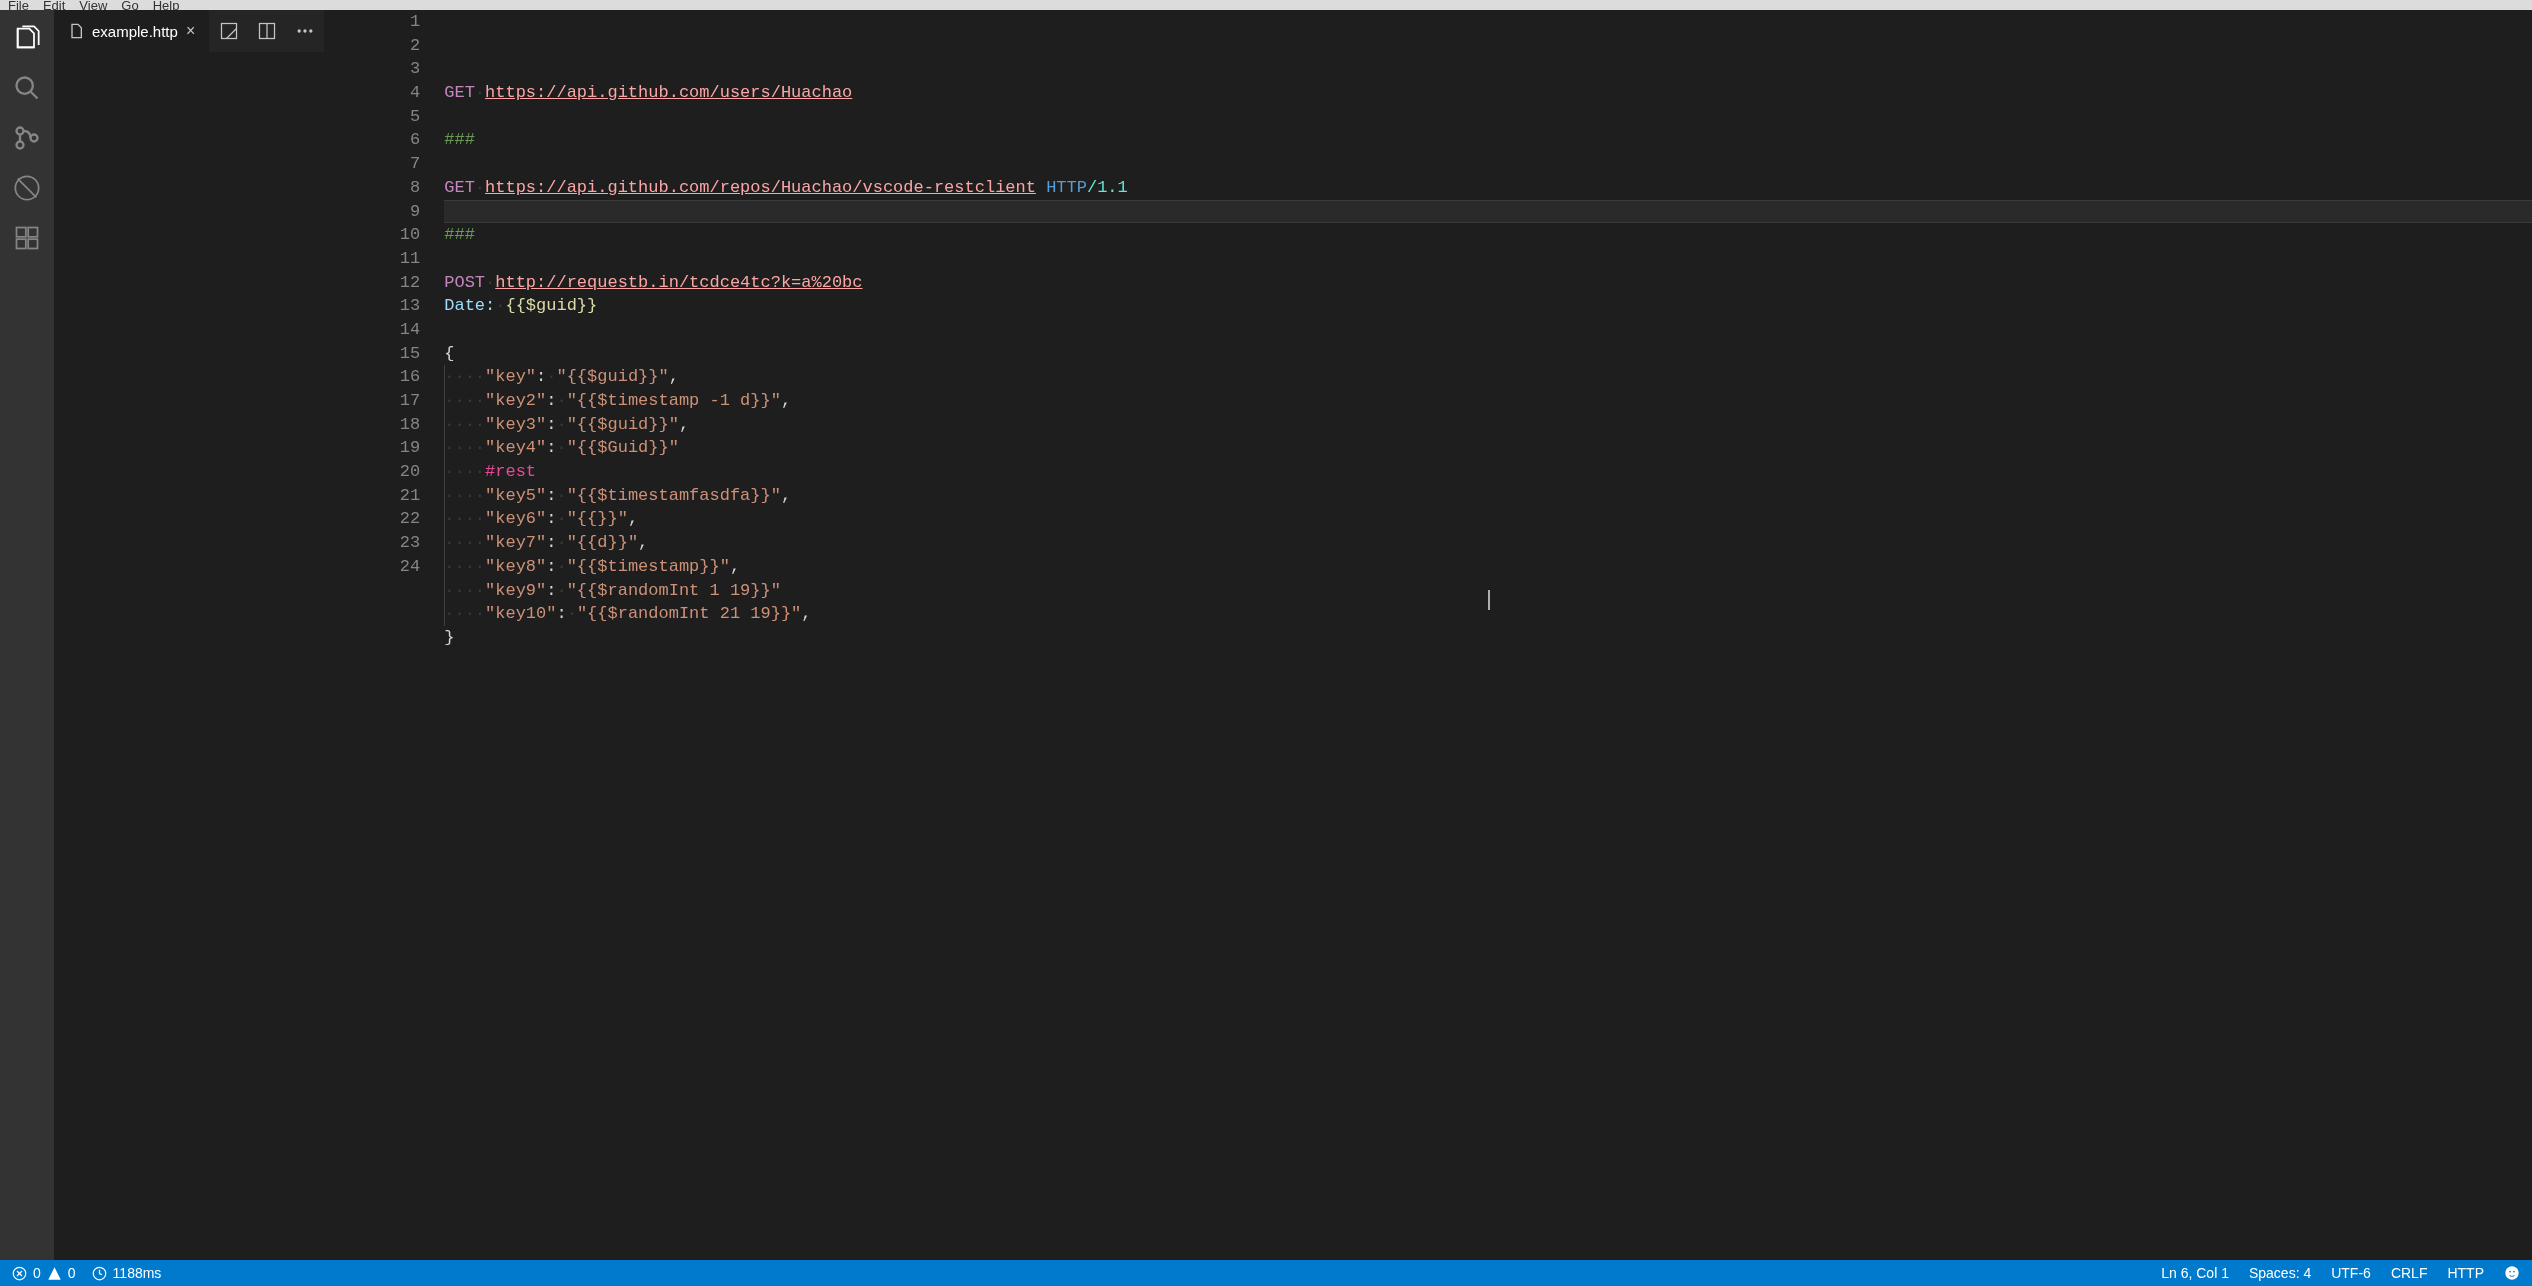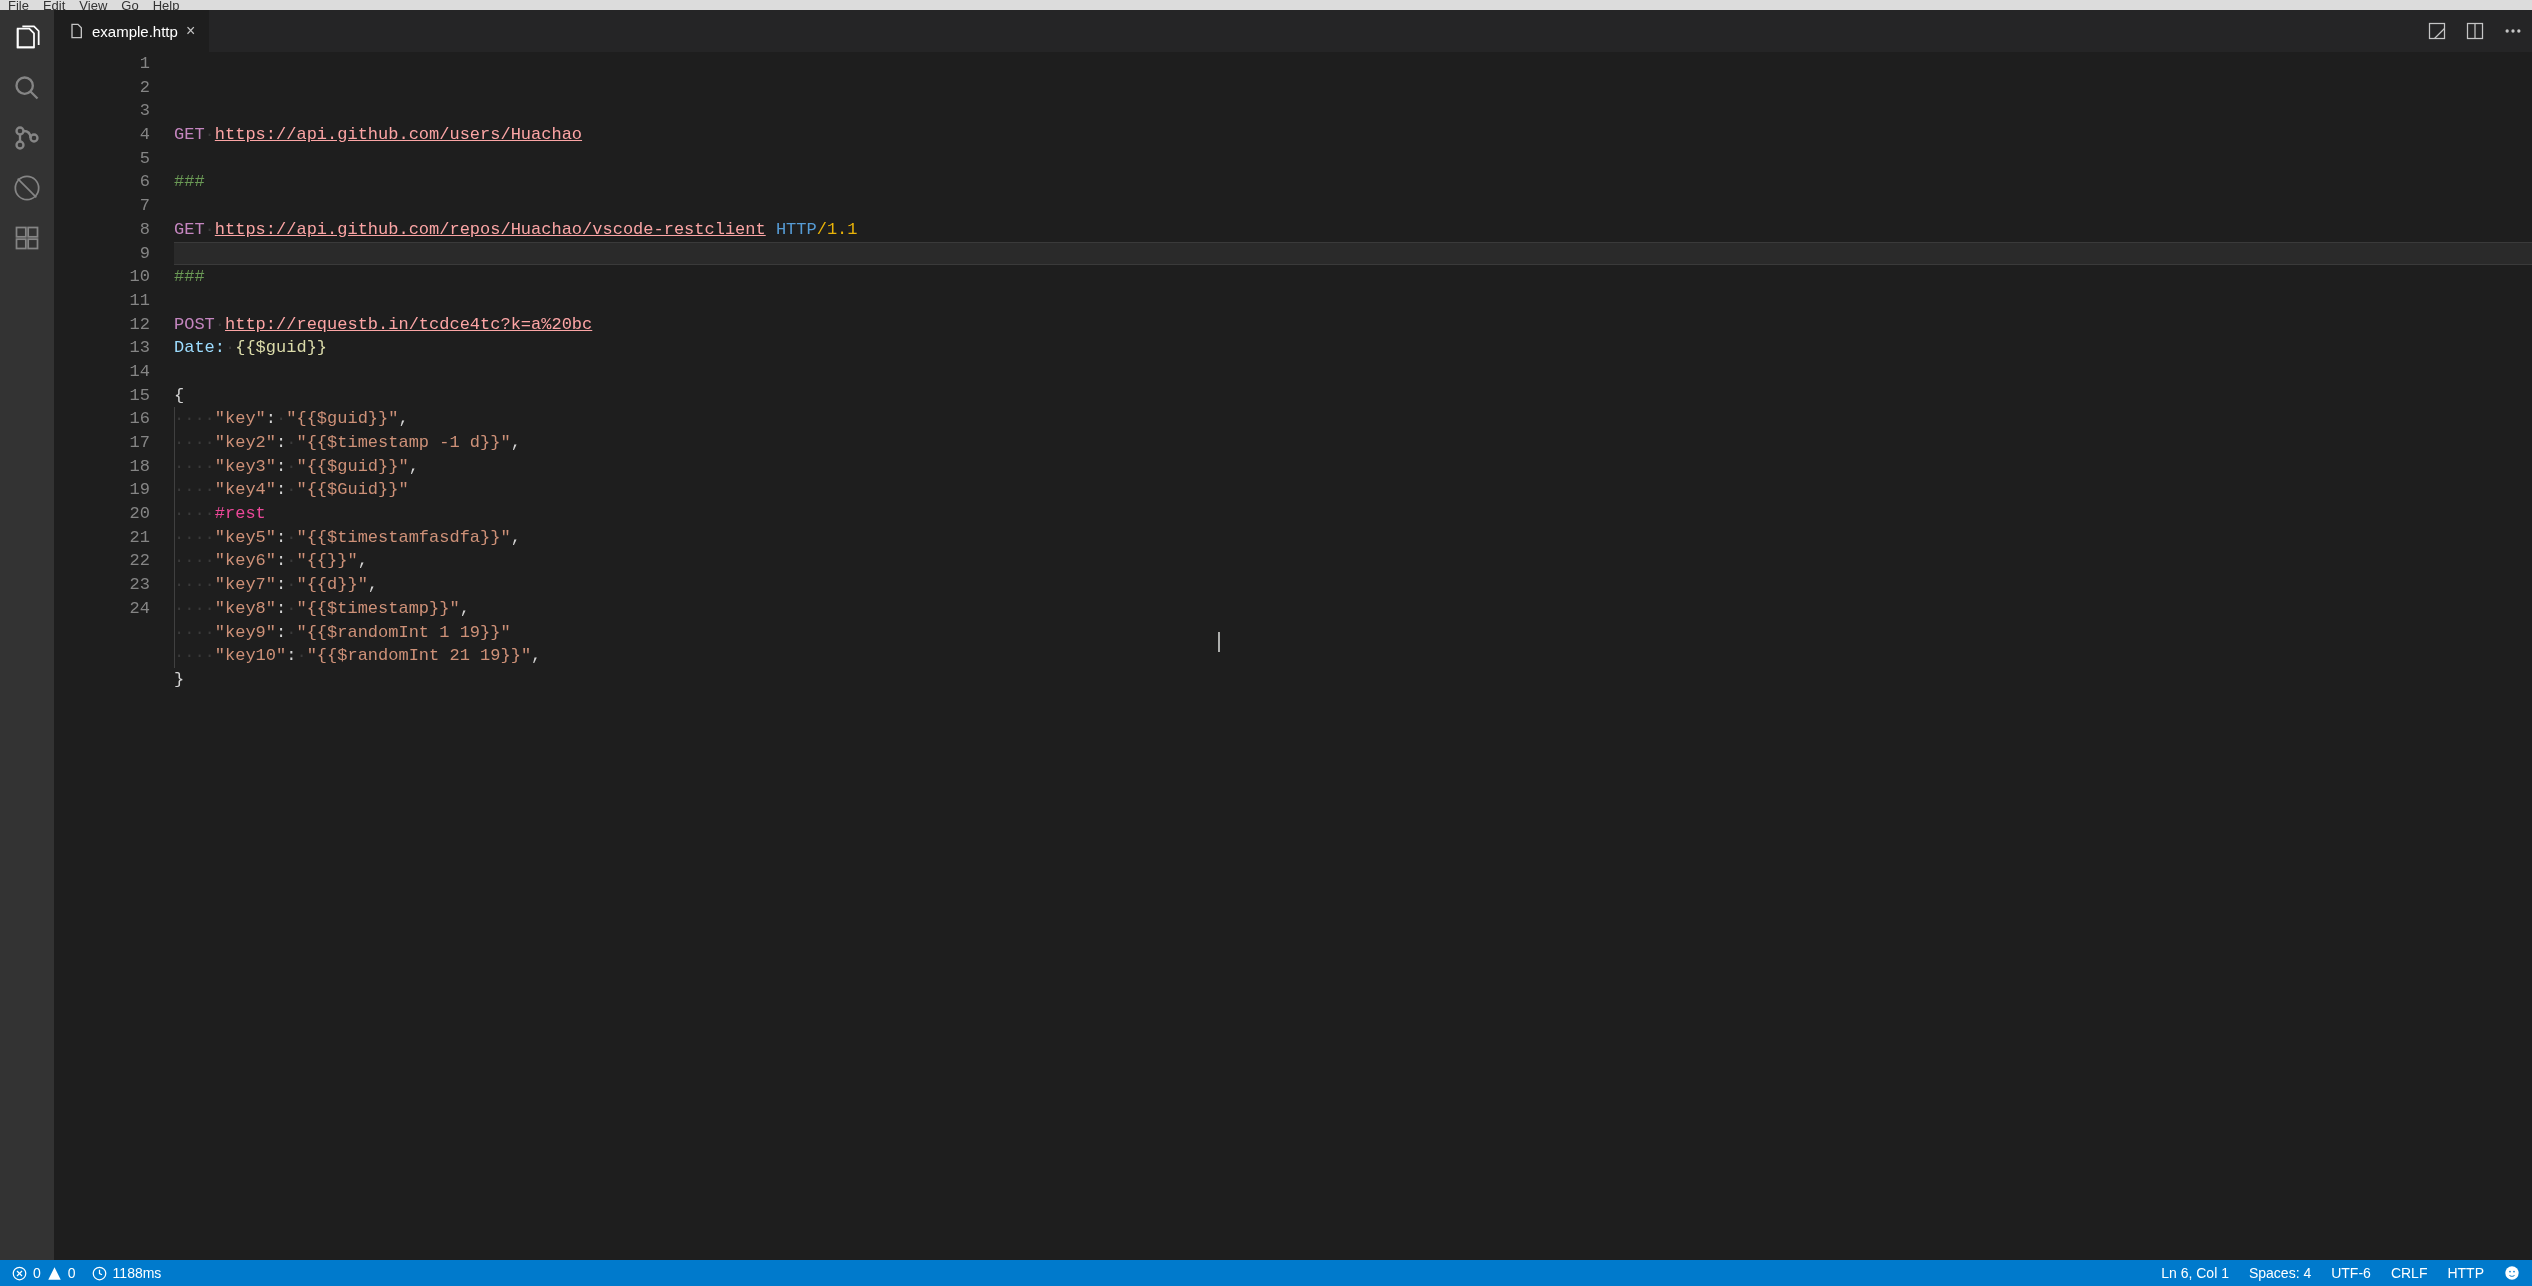--- a/index.html
+++ b/index.html
@@ -8,42 +8,42 @@
     
     .menubar { background: #dcdcdc; height: 10px; display: flex; align-items: center; padding: 0 8px; gap: 14px; font-size: 13px; color: #333; }
     .menubar span { cursor: pointer; }
     
     .main { flex: 1; display: flex; min-height: 0; }
     
     .activitybar { width: 54px; background: #333333; display: flex; flex-direction: column; align-items: center; padding-top: 14px; gap: 22px; }
     .activitybar .act-icon { width: 28px; height: 28px; color: #858585; cursor: pointer; display: flex; align-items: center; justify-content: center; }
     .activitybar .act-icon.active { color: #fff; }
     
-    .editor-area { flex: 1; display: flex; flex-direction: column; background: #1e1e1e; min-width: 0; }
+    .editor-area { flex: 1; display: flex; flex-direction: row; background: #1e1e1e; min-width: 0; }
     
     .tabbar { height: 42px; background: #252526; display: flex; align-items: stretch; }
     .tab { display: flex; align-items: center; gap: 8px; padding: 0 14px; background: #1e1e1e; color: #fff; font-size: 15px; border-right: 1px solid #252526; cursor: pointer; }
     .tab .file-icon { width: 16px; height: 16px; color: #c5c5c5; }
     .tab .close { color: #c5c5c5; font-size: 16px; line-height: 1; }
     .tabbar-spacer { flex: 1; }
     .tab-action { width: 38px; display: flex; align-items: center; justify-content: center; color: #c5c5c5; cursor: pointer; }
     
     .editor { flex: 1; display: flex; font-family: Consolas, "Courier New", monospace; font-size: 17px; line-height: 23.7px; overflow: hidden; position: relative; }
     .gutter { width: 120px; text-align: right; color: #858585; padding-right: 24px; user-select: none; background: #1e1e1e; }
     .gutter .ln { height: 23.7px; }
     .code { flex: 1; color: #d4d4d4; white-space: pre; position: relative; }
     .code .row { height: 23.7px; display: flex; align-items: center; }
     .code .row.hl { background: #2a2a2a; border: 1px solid #3a3a3a; border-left: none; border-right: none; box-sizing: border-box; }
     .indent { display: inline-block; border-left: 1px solid #404040; }
     
     .tok-method { color: #c586c0; }
     .tok-url { color: #fca5a5; text-decoration: underline; }
     .tok-sep { color: #6a9955; }
     .tok-proto { color: #569cd6; }
-    .tok-ver { color: #eab308; }
+    .tok-ver { color: #5eead4; }
     .tok-hdr { color: #9cdcfe; }
     .tok-var { color: #dcdcaa; }
     .tok-str { color: #ce9178; }
     .tok-key { color: #ce9178; }
     .tok-punct { color: #d4d4d4; }
     .tok-ws { color: #3a3a3a; }
     .tok-comment { color: #ec4899; }
     
     .text-cursor { position: absolute; width: 2px; height: 20px; background: #aeafad; }
     

